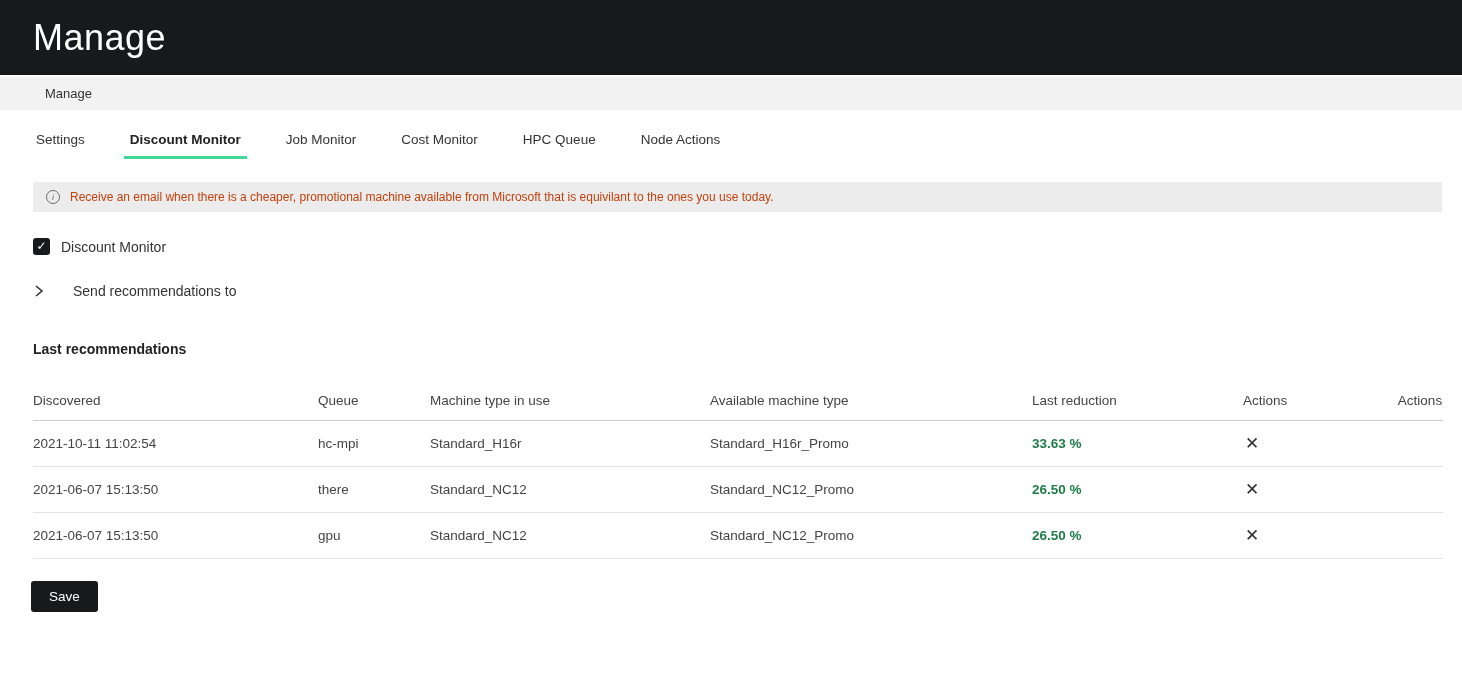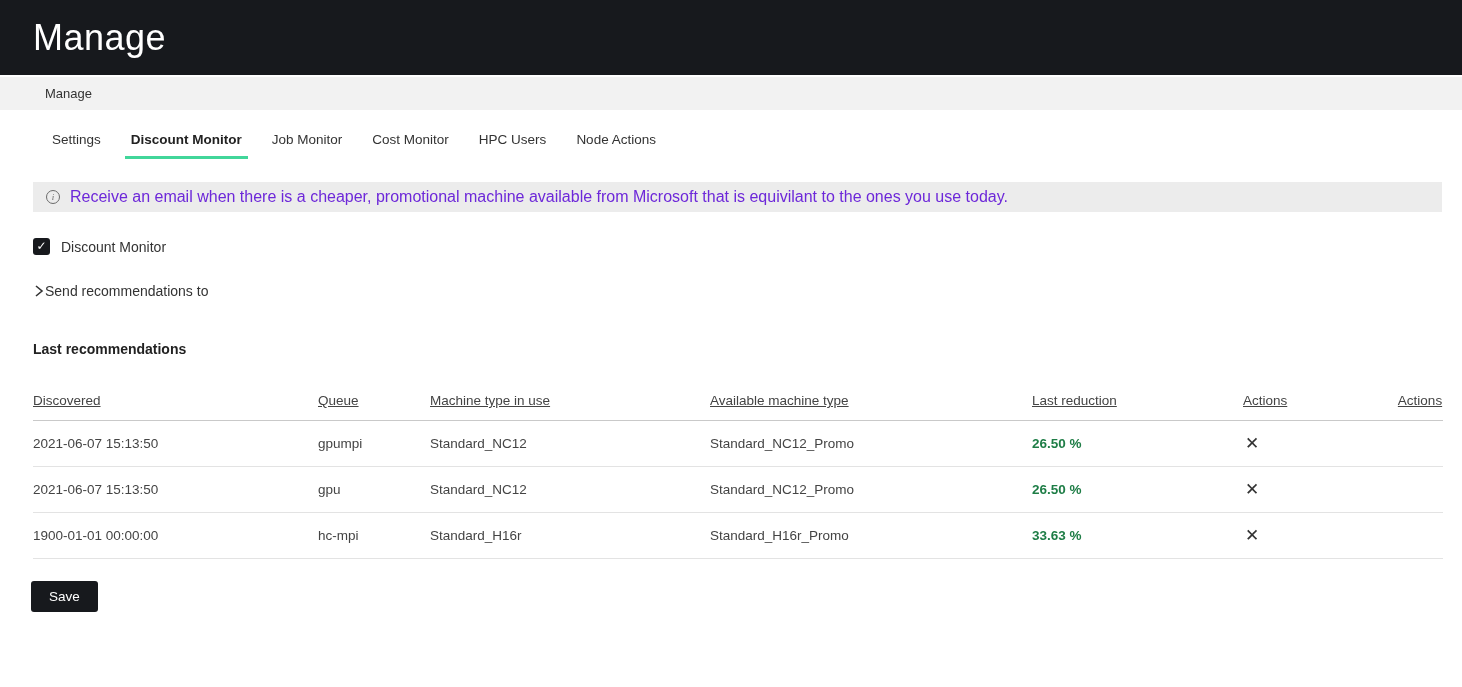--- a/index.html
+++ b/index.html
@@ -9,59 +9,59 @@
   
   .app-header { background: #17191d; height: 75px; display: flex; align-items: center; padding: 0 33px; }
   .app-title { color: #ffffff; font-size: 36px; font-weight: 400; letter-spacing: 0.5px; }
 
   
   .breadcrumb-bar { background: #f2f2f2; height: 33px; display: flex; align-items: center;
     padding: 0 45px; margin-top: 2px; }
   .breadcrumb { font-size: 13px; color: #333333; }
 
   
-  .tabs { display: flex; gap: 30px; padding: 0 52px; margin-top: 22px; border-bottom: 1px solid transparent; }
+  .tabs { display: flex; gap: 45px; padding: 0 36px; margin-top: 22px; border-bottom: 1px solid transparent; }
   .tab { font-size: 13.5px; color: #333333; padding-bottom: 12px; cursor: pointer; position: relative; }
   .tab.active { font-weight: bold; color: #222222; }
   .tab.active::after { content: ""; position: absolute; left: -6px; right: -6px; bottom: 0;
     height: 3px; background: #41d69a; }
 
   
   .info-banner { background: #ececec; margin: 22px 20px 0 33px; height: 30px;
     display: flex; align-items: center; padding: 0 13px; gap: 10px; }
   .info-icon { width: 14px; height: 14px; border: 1px solid #6b6b6b; border-radius: 50%;
     color: #6b6b6b; font-size: 9px; line-height: 12px; text-align: center;
     font-family: "Liberation Serif", serif; font-style: italic; flex: 0 0 auto; }
-  .info-text { font-size: 16px; color: #6d28d9; }
+  .info-text { font-size: 12px; color: #c2410c; }
 
   
   .checkbox-row { display: flex; align-items: center; gap: 11px; margin: 26px 0 0 33px; }
   .checkbox { width: 17px; height: 17px; background: #17191d; border-radius: 3px;
     color: #ffffff; font-size: 12px; line-height: 17px; text-align: center; cursor: pointer; }
   .checkbox-label { font-size: 14px; color: #333333; }
 
   
-  .collapse-row { display: flex; align-items: center; gap: 0; margin: 28px 0 0 33px; }
+  .collapse-row { display: flex; align-items: center; gap: 28px; margin: 28px 0 0 33px; }
   .chevron { width: 12px; height: 12px; flex: 0 0 auto; cursor: pointer; }
   .collapse-label { font-size: 14px; color: #333333; }
 
   
   .section-title { font-size: 14px; color: #222222; font-weight: bold; margin: 42px 0 16px 33px; }
 
   
   table { border-collapse: collapse; table-layout: fixed; width: 1410px; margin: 28px 20px 0 33px; }
   col.c-discovered { width: 285px; }
   col.c-queue { width: 112px; }
   col.c-machine { width: 280px; }
   col.c-available { width: 322px; }
   col.c-cost { width: 211px; }
   col.c-status { width: 154px; }
   col.c-actions { width: auto; }
   thead th { text-align: left; font-weight: 400; font-size: 13.5px; color: #444444;
-    padding: 8px 0 12px 0; border-bottom: 1px solid #c9c9c9; text-decoration: underline; }
+    padding: 8px 0 12px 0; border-bottom: 1px solid #c9c9c9; }
   thead th.actions { text-align: center; }
   tbody td { font-size: 13.5px; color: #444444; padding: 12px 0;
     border-bottom: 1px solid #e3e3e3; height: 39px; }
   tbody td.cost { color: #1e7d46; font-weight: bold; }
   .x-icon { font-size: 17px; color: #333333; font-weight: 300; cursor: pointer;
     display: inline-block; padding: 0 2px; }
 
   
   .save-button { margin: 22px 0 0 31px; background: #17191d; color: #ffffff;
     border: none; border-radius: 3px; font-size: 13.5px; padding: 8px 18px;
@@ -78,21 +78,21 @@
 
 <div class="breadcrumb-bar">
   <span class="breadcrumb">Manage</span>
 </div>
 
 <div class="tabs">
     <div class="tab">Settings</div>
     <div class="tab active">Discount Monitor</div>
     <div class="tab">Job Monitor</div>
     <div class="tab">Cost Monitor</div>
-    <div class="tab">HPC Users</div>
+    <div class="tab">HPC Queue</div>
     <div class="tab">Node Actions</div>
   </div>
 
 <div class="info-banner">
   <span class="info-icon">i</span>
   <span class="info-text">Receive an email when there is a cheaper, promotional machine available from Microsoft that is equivilant to the ones you use today.</span>
 </div>
 
 <div class="checkbox-row">
   <span class="checkbox">✓</span>
@@ -124,45 +124,45 @@
       <th>Queue</th>
       <th>Machine type in use</th>
       <th>Available machine type</th>
       <th>Last reduction</th>
       <th>Actions</th>
       <th class="actions">Actions</th>
     </tr>
   </thead>
   <tbody>
       <tr>
+        <td>2021-10-11 11:02:54</td>
+        <td>hc-mpi</td>
+        <td>Standard_H16r</td>
+        <td>Standard_H16r_Promo</td>
+        <td class="cost">33.63 %</td>
+        <td><span class="x-icon">✕</span></td>
+        <td></td>
+      </tr>
+      <tr>
         <td>2021-06-07 15:13:50</td>
-        <td>gpumpi</td>
+        <td>there</td>
         <td>Standard_NC12</td>
         <td>Standard_NC12_Promo</td>
         <td class="cost">26.50 %</td>
         <td><span class="x-icon">✕</span></td>
         <td></td>
       </tr>
       <tr>
         <td>2021-06-07 15:13:50</td>
         <td>gpu</td>
         <td>Standard_NC12</td>
         <td>Standard_NC12_Promo</td>
         <td class="cost">26.50 %</td>
         <td><span class="x-icon">✕</span></td>
         <td></td>
       </tr>
-      <tr>
-        <td>1900-01-01 00:00:00</td>
-        <td>hc-mpi</td>
-        <td>Standard_H16r</td>
-        <td>Standard_H16r_Promo</td>
-        <td class="cost">33.63 %</td>
-        <td><span class="x-icon">✕</span></td>
-        <td></td>
-      </tr>
     </tbody>
 </table>
 
 <button class="save-button">Save</button>
 
 
 
 
 </body></html>

